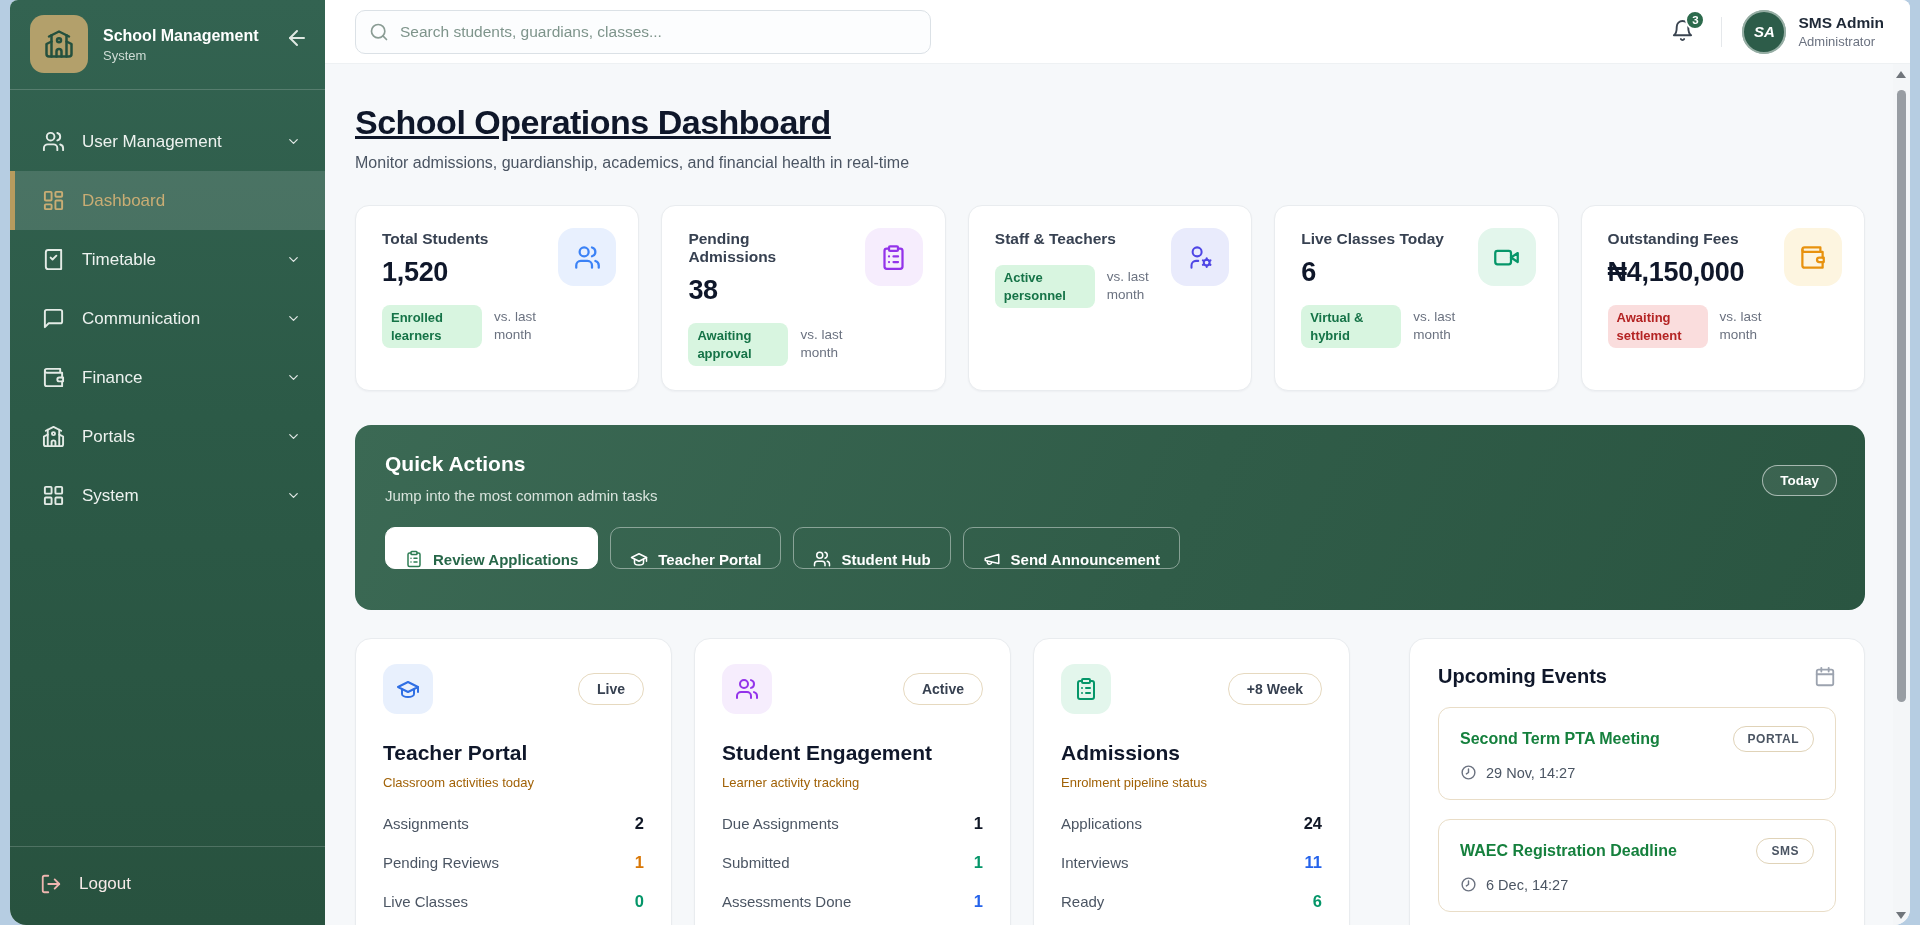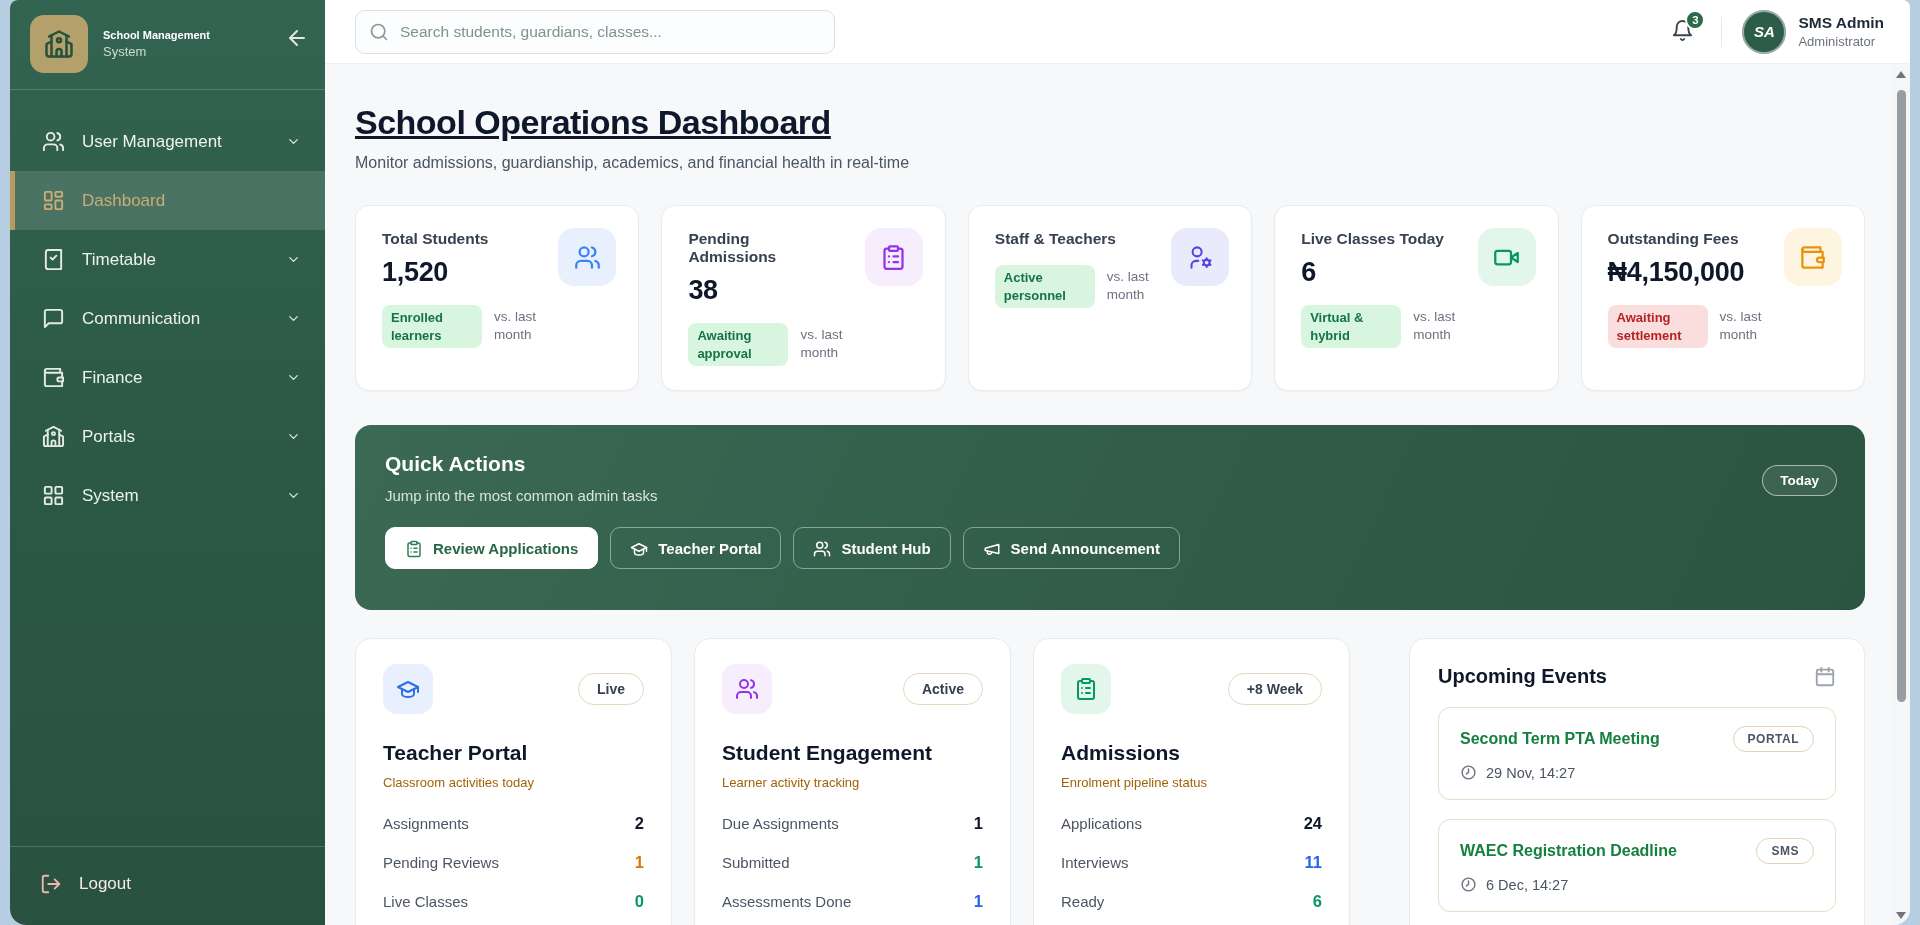--- a/index.html
+++ b/index.html
@@ -18,21 +18,21 @@
 
   
   .sidebar {
     width:315px; flex:0 0 315px;
     background:linear-gradient(180deg,#336351 0%,#2c5a47 45%,#28523f 100%);
     color:#edf2ef; display:flex; flex-direction:column;
   }
   .sb-header { position:relative; display:flex; align-items:center; gap:15px; padding:15px 20px 16px 20px; border-bottom:1px solid rgba(255,255,255,.18); }
   .logo-box { width:58px; height:58px; border-radius:14px; background:#b3a06b; display:grid; place-items:center; color:#24503e; }
   .logo-box .icon { width:30px; height:30px; }
-  .sb-title { font-size:11px; font-weight:bold; color:#ffffff; line-height:1.25; }
+  .sb-title { font-size:16px; font-weight:bold; color:#ffffff; line-height:1.25; }
   .sb-sub { font-size:13px; color:#cfdcd5; margin-top:2px; }
   .collapse-btn { position:absolute; right:16px; top:26px; width:24px; height:24px; color:#dfe8e2; background:none; border:none; cursor:pointer; }
   .sb-nav { flex:1; padding-top:22px; }
   .sb-item {
     display:flex; align-items:center; gap:17px;
     height:59px; padding:0 24px 0 27px;
     font-size:17px; color:#edf2ef; cursor:pointer;
     border-left:5px solid transparent;
   }
   .sb-item .sb-icon { width:23px; height:23px; flex:0 0 23px; color:#e4ebe6; }
@@ -45,21 +45,21 @@
   .sb-item.active .sb-icon { color:#c9ad74; }
   .sb-footer { border-top:1px solid rgba(255,255,255,.18); padding:26px 28px 30px 30px; }
   .logout { display:flex; align-items:center; gap:17px; background:none; border:none; cursor:pointer; font-size:17px; color:#f6e9e7; font-family:inherit; }
   .logout .icon { width:22px; height:22px; color:#efb6b0; }
 
   
   .right-col { flex:1; display:flex; flex-direction:column; position:relative; min-width:0; }
 
   
   .topbar { height:64px; flex:0 0 64px; background:#ffffff; display:flex; align-items:center; padding:0 26px 0 30px; border-bottom:1px solid #eef1f3; }
-  .search-wrap { position:relative; width:480px; }
+  .search-wrap { position:relative; width:576px; }
   .search-wrap .icon { position:absolute; left:14px; top:12px; width:20px; height:20px; color:#8a9c94; }
   .search-input {
     width:100%; height:44px; border:1px solid #dbe1e6; border-radius:10px;
     background:#fcfdfe; padding:0 16px 0 44px; font-size:15.5px; color:#374151;
     font-family:inherit; outline:none;
   }
   .search-input::placeholder { color:#7e948b; }
   .topbar-right { margin-left:auto; display:flex; align-items:center; }
   .bell-btn { position:relative; width:30px; height:30px; background:none; border:none; cursor:pointer; color:#3a4450; }
   .bell-btn .icon { width:23px; height:23px; }
@@ -97,21 +97,21 @@
   .stat-badge { display:inline-block; max-width:100px; padding:4px 9px; border-radius:8px; font-size:13px; font-weight:bold; line-height:1.35; }
   .stat-note { font-size:13.5px; color:#6b7280; width:62px; line-height:1.35; padding-top:3px; }
 
   
   .qa-panel { position:relative; margin-top:34px; border-radius:16px; padding:27px 30px 30px 30px;
     background:linear-gradient(115deg,#3b6954 0%,#305c48 55%,#2a5541 100%); color:#fff; height:185px; }
   .qa-title { font-size:21px; font-weight:bold; }
   .qa-sub { margin-top:11px; font-size:15px; color:#d9e4dd; }
   .qa-today { position:absolute; right:28px; top:40px; padding:7px 17px; border:1.5px solid rgba(255,255,255,.55); border-radius:999px; background:rgba(255,255,255,.08); font-size:13.5px; font-weight:bold; color:#fff; }
   .qa-row { margin-top:23px; display:flex; gap:12px; }
-  .qa-btn { display:inline-flex; align-items:flex-start; gap:10px; height:42px; padding:12px 19px; border-radius:10px;
+  .qa-btn { display:inline-flex; align-items:flex-end; gap:10px; height:42px; padding:0 19px; border-radius:10px;
     border:1px solid rgba(255,255,255,.42); background:transparent; color:#fff; font-size:15px; font-weight:bold; font-family:inherit; cursor:pointer; }
   .qa-btn .icon { width:18px; height:18px; }
   .qa-btn.primary { background:#fff; border-color:#fff; color:#276749; }
   .qa-btn.primary .icon { color:#2e7d54; }
 
   
   .bottom-row { margin-top:28px; display:flex; gap:22px; align-items:flex-start; }
   .mini-card { width:317px; flex:0 0 317px; background:#fff; border:1px solid #e9ecef; border-radius:16px; padding:25px 27px; box-shadow:0 1px 2px rgba(16,24,40,.04); height:430px; }
   .mini-top { display:flex; align-items:center; }
   .mini-icon-box { width:50px; height:50px; border-radius:14px; display:grid; place-items:center; }

